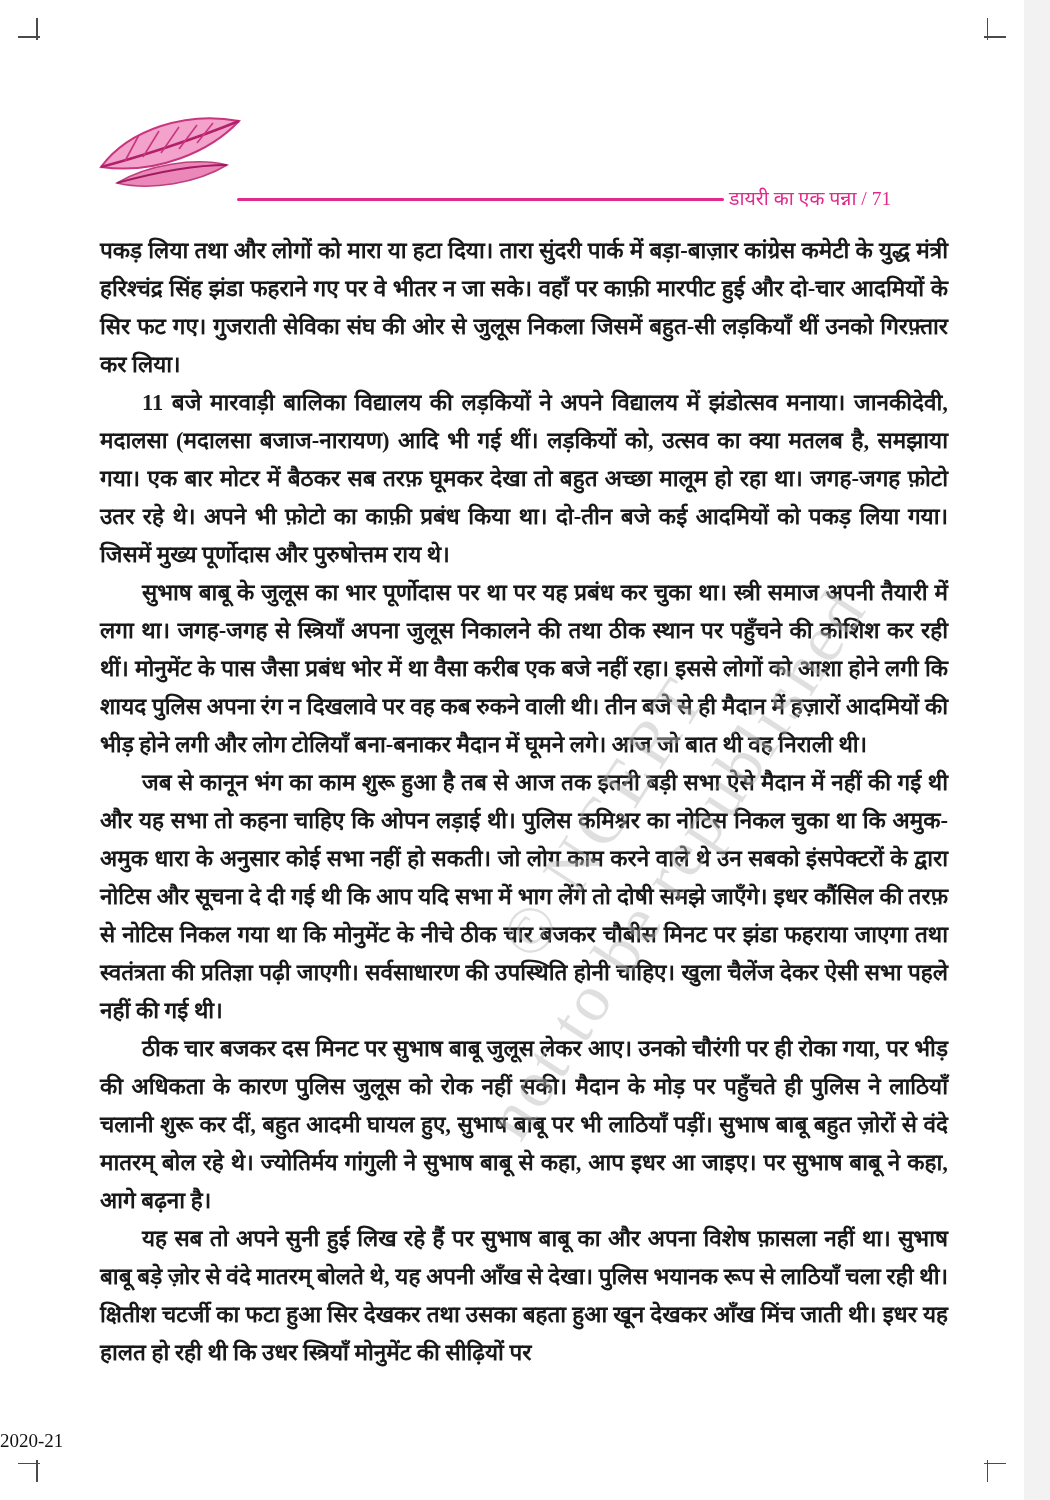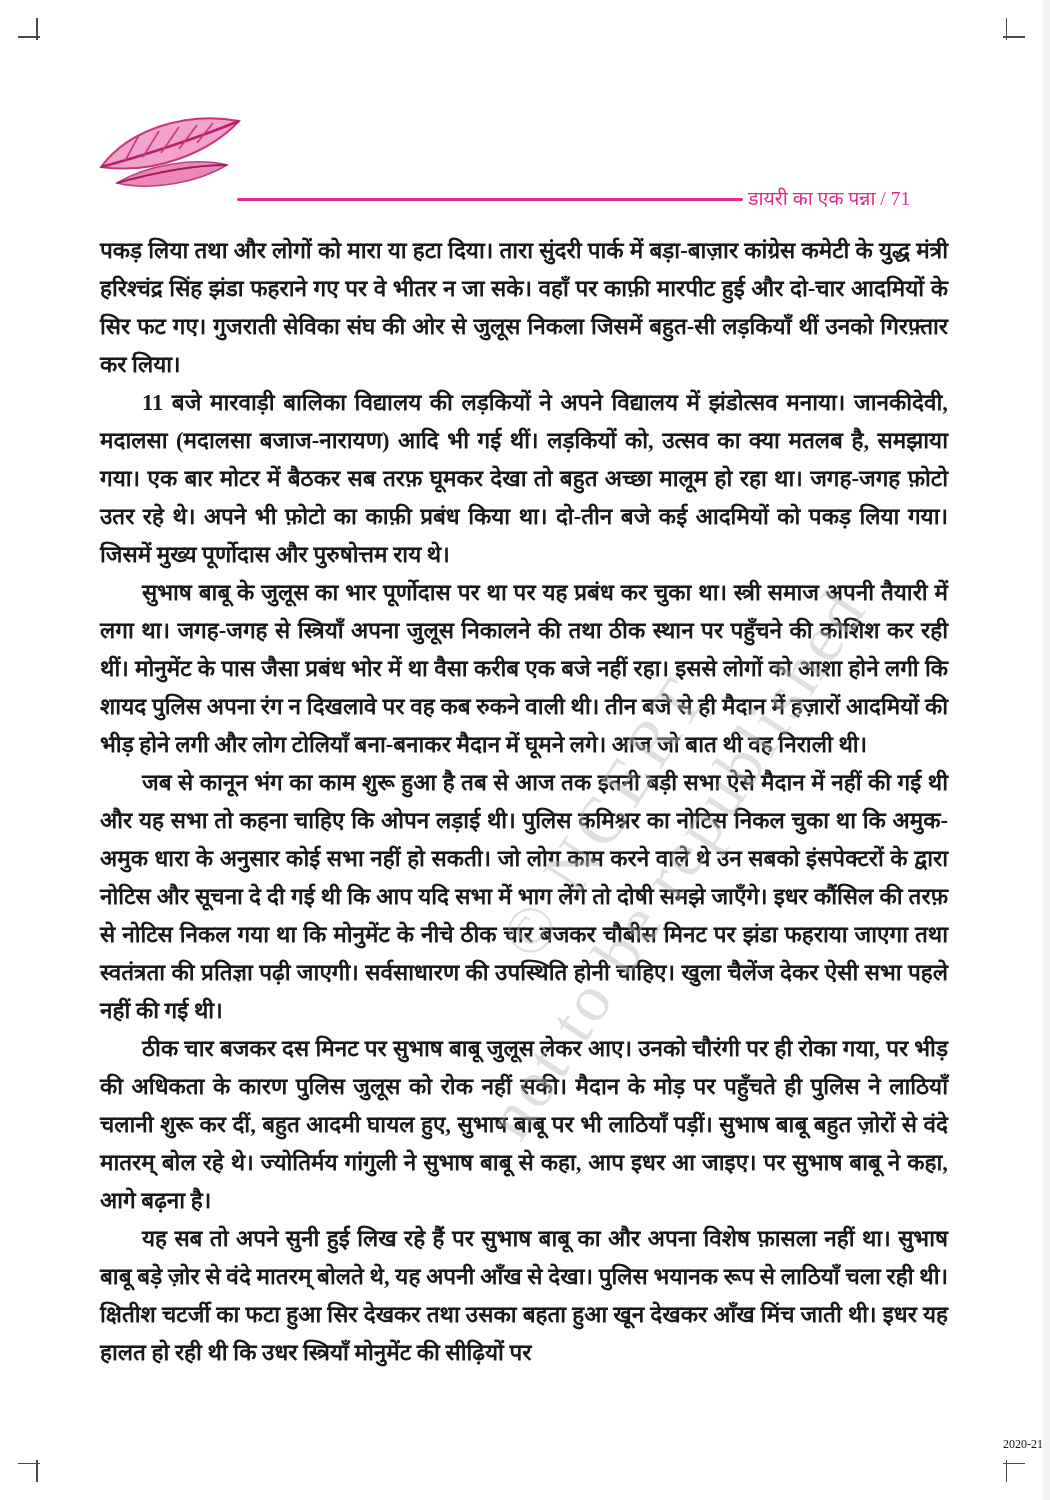--- a/index.html
+++ b/index.html
@@ -6,21 +6,20 @@
   body{
     width:1050px;height:1500px;
     background:#f2f2f2;
     font-family:"Liberation Serif","DejaVu Serif",serif;
   }
   .page{
     position:relative;
     width:1024px;height:1500px;
     background:#ffffff;
     overflow:hidden;
-    padding-left:19px;
   }
   
   .crop{position:absolute;background:#4a4a4a;}
   .crop.h{width:22px;height:1.5px;}
   .crop.v{width:1.5px;height:22px;}
 
   
   .header{position:absolute;top:100px;left:95px;right:100px;height:110px;}
   .logo{position:absolute;left:0;top:5px;width:150px;height:95px;}
   .header-rule{
@@ -51,21 +50,21 @@
     color:#b9b9b9;opacity:0.45;
     pointer-events:none;z-index:5;
     font-family:"Liberation Serif","DejaVu Serif",serif;
   }
   .watermark .wm1{font-size:66px;letter-spacing:6px;margin-bottom:10px;}
   .watermark .wm2{font-size:66px;letter-spacing:4px;}
 
   
   .footer{
     position:absolute;bottom:48px;left:0;width:100%;
-    text-align:right;font-size:12px;color:#111;
+    text-align:left;font-size:19px;color:#111;
     font-family:"Liberation Serif","DejaVu Serif",serif;
   }
 </style>
 </head>
 <body>
 
 <div class="page">
 
   <div class="crop h" style="top:36px;left:18px;"></div>
   <div class="crop v" style="top:18px;left:36px;"></div>

